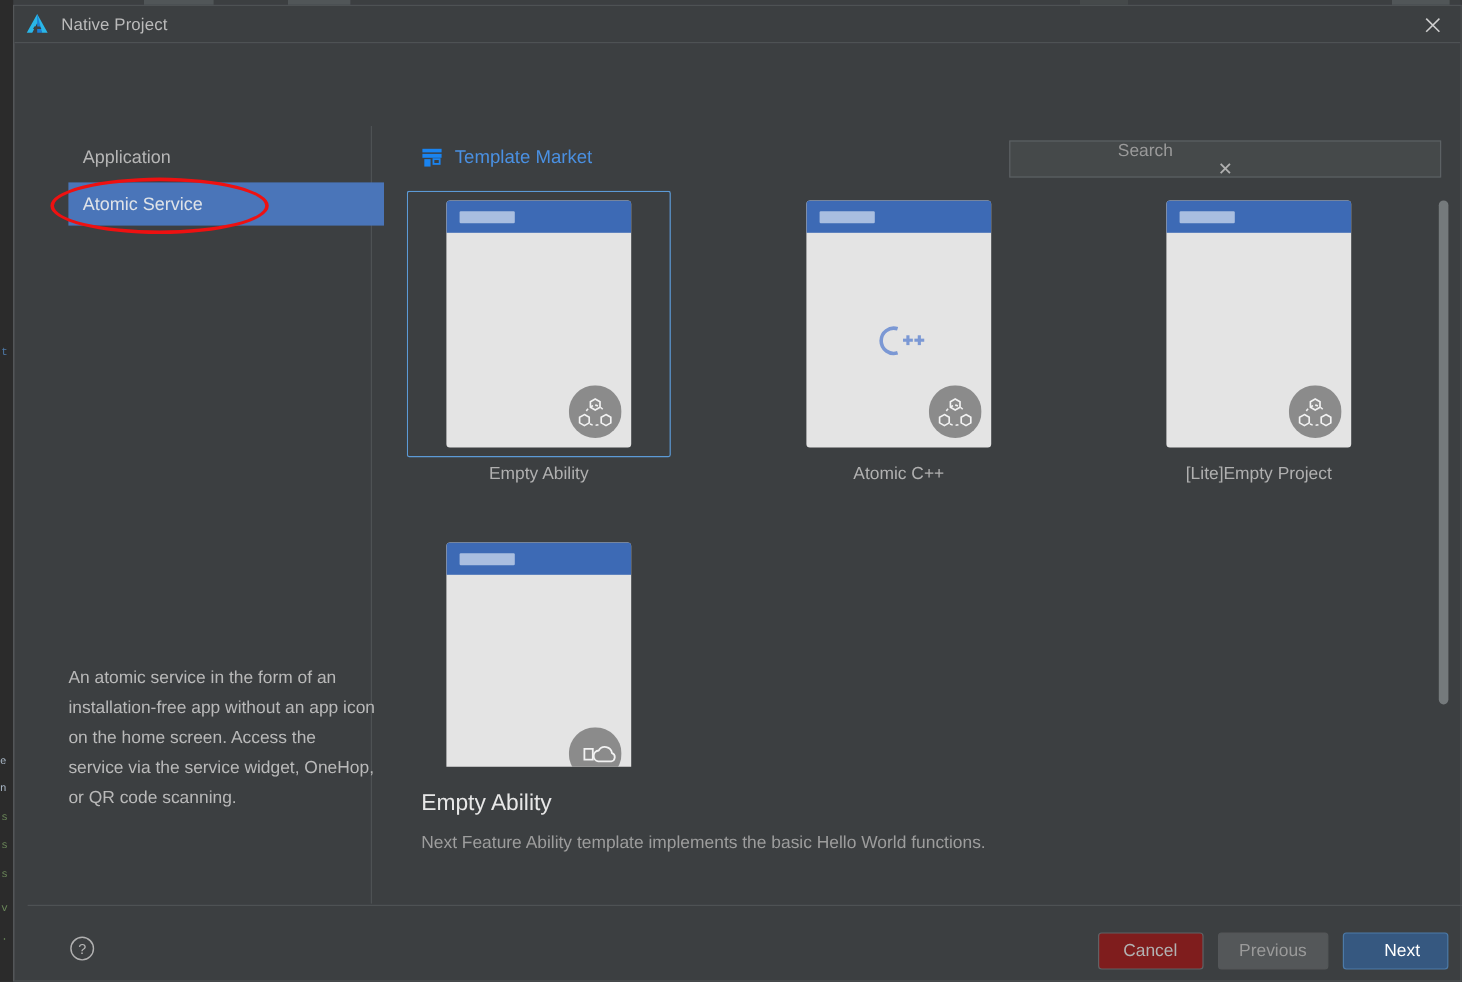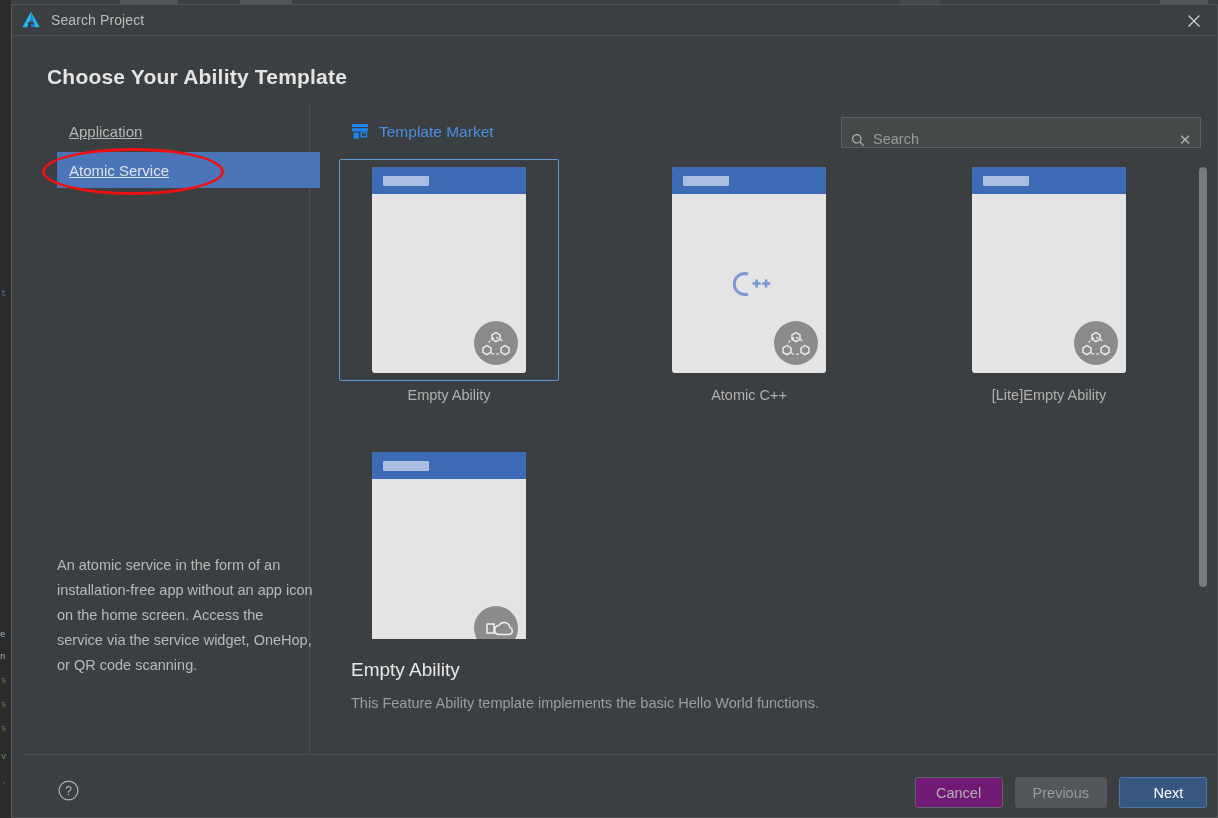--- a/index.html
+++ b/index.html
@@ -68,21 +68,21 @@
 
   
   #left-panel {
     position: absolute; left: 11px; top: 100px;
     width: 287px; height: 648px;
     border-right: 1px solid #4e5254;
   }
   .nav-item {
     position: absolute; left: 34px; width: 263px; height: 36px;
     display: flex; align-items: center; padding-left: 12px;
-    font-size: 15px; color: #b6b6b6; cursor: default; text-decoration: underline;
+    font-size: 15px; color: #b6b6b6; cursor: default;
   }
   .nav-item.selected { background: #4a75b9; color: #dfe3e8; }
 
   #side-desc {
     position: absolute; left: 34px; top: 448px; width: 256px;
     font-size: 14.5px; color: #b9b9b9; line-height: 25px;
   }
   #side-desc .hdr { display: block; margin-bottom: 19px; }
 
   
@@ -104,21 +104,21 @@
     display: flex; align-items: flex-start; cursor: default;
   }
   #market-label {
     margin-left: 10px; font-size: 15.5px; color: #4a90e2;
   }
 
   #search-box {
     position: absolute; right: 18px; top: 12px;
     width: 360px; height: 31px;
     background: #45494a; border: 1px solid #5c6164;
-    display: flex; align-items: flex-end;
+    display: flex; align-items: center; flex-direction: column;
   }
   #search-icon  { margin-left: 9px; display:block; }
   #search-input {
     flex: 1; margin-left: 8px; background: transparent; border: none;
     outline: none; font-family: "Liberation Sans", sans-serif;
     font-size: 14.5px; color: #cccccc;
   }
   #search-input::placeholder { color: #9a9a9a; }
   #search-clear {
     width: 30px; text-align: center; color: #b0b0b0;
@@ -195,21 +195,21 @@
     position: absolute; right: 23px; top: 22px;
     display: flex; align-items: center; gap: 12px;
   }
   .btn {
     height: 31px; min-width: 88px; padding: 0 17px;
     font-family: "Liberation Sans", sans-serif; font-size: 14.5px;
     border-radius: 3px; cursor: default;
     display: flex; align-items: center; justify-content: center;
   }
   .btn.secondary {
-    background: #701a75; border: 1px solid #5e6265; color: #b2b2b2;
+    background: #7f1d1d; border: 1px solid #5e6265; color: #b2b2b2;
   }
   .btn.disabled {
     background: #545759; border: 1px solid #545759; color: #9a9a9a;
   }
   .btn.primary {
     background: #365880; border: 1px solid #4c7aa8; color: #ffffff; padding-left: 28px;
   }
 </style>
 </head>
 <body>
@@ -232,30 +232,29 @@
 </div>
 
 <div id="dialog">
 
   <div id="titlebar">
     <svg id="app-logo" viewBox="0 0 24 24">
       <path d="M12 3 L21.5 20 L16.5 20 L12 11 L7.5 20 L2.5 20 Z" fill="#2ab6e8"></path>
       <path d="M12 3 L16.5 20 L12 20 L12 3 Z" fill="#1a7fd4"></path>
       <path d="M8.2 16.6 L15.8 16.6 L14.6 14.2 L9.4 14.2 Z" fill="#3c3f41"></path>
     </svg>
-    <span id="title-text">Search Project</span>
+    <span id="title-text">Native Project</span>
     <div id="close-btn">
       <svg width="14" height="14" viewBox="0 0 14 14">
         <line x1="1.5" y1="1.5" x2="12.5" y2="12.5" stroke="#cfcfcf" stroke-width="1.3"></line>
         <line x1="12.5" y1="1.5" x2="1.5" y2="12.5" stroke="#cfcfcf" stroke-width="1.3"></line>
       </svg>
     </div>
   </div>
 
-  <div id="page-title">Choose Your Ability Template</div>
 
   <div id="left-panel">
     <div class="nav-item" style="top:8px;">
       <span>Application</span>
     </div>
     <div class="nav-item selected" style="top:47px;">
       <span>Atomic Service</span>
     </div>
 
     <div id="side-desc">
@@ -350,21 +349,21 @@
               <circle cx="22" cy="22" r="22" fill="#8b8b8b"></circle>
               <path d="M22 11.5 l4 2.3 v4.6 l-4 2.3 l-4 -2.3 v-4.6 z" fill="none" stroke="#f2f2f2" stroke-width="1.4"></path>
               <path d="M13 24.5 l4 2.3 v4.6 l-4 2.3 l-4 -2.3 v-4.6 z" fill="none" stroke="#f2f2f2" stroke-width="1.4"></path>
               <path d="M31 24.5 l4 2.3 v4.6 l-4 2.3 l-4 -2.3 v-4.6 z" fill="none" stroke="#f2f2f2" stroke-width="1.4"></path>
               <path d="M14.6 21.5 A11.5 11.5 0 0 1 22 16.6" fill="none" stroke="#f2f2f2" stroke-width="1.3" stroke-dasharray="2.4 2.4"></path>
               <path d="M22 16.6 A11.5 11.5 0 0 1 29.4 21.5" fill="none" stroke="#f2f2f2" stroke-width="1.3" stroke-dasharray="2.4 2.4"></path>
               <path d="M17.6 32.4 A11 11 0 0 0 26.4 32.4" fill="none" stroke="#f2f2f2" stroke-width="1.3" stroke-dasharray="2.4 2.4"></path>
             </svg>
           </div>
         </div>
-        <div class="tpl-label">[Lite]Empty Ability</div>
+        <div class="tpl-label">[Lite]Empty Project</div>
       </div>
 
       <div class="tpl-cell" style="left:0px; top:285px;">
         <div class="tpl-frame"></div>
         <div class="phone">
           <div class="phone-header">
             <div class="bar"></div>
           </div>
           <div class="phone-body">
             <svg class="badge" viewBox="0 0 44 44">
@@ -378,21 +377,21 @@
       </div>
 
     </div>
 
     <div id="scroll-track">
       <div id="scroll-thumb"></div>
     </div>
 
     <div id="tpl-desc">
       <div id="tpl-desc-title">Empty Ability</div>
-      <div id="tpl-desc-text">This Feature Ability template implements the basic Hello World functions.</div>
+      <div id="tpl-desc-text">Next Feature Ability template implements the basic Hello World functions.</div>
     </div>
 
   </div>
 
   <div id="footer">
     <svg id="help-icon" width="21" height="21" viewBox="0 0 21 21">
       <circle cx="10.5" cy="10.5" r="9.4" fill="none" stroke="#b0b0b0" stroke-width="1.2"></circle>
       <text x="10.5" y="15" text-anchor="middle" font-family="Liberation Sans, sans-serif" font-size="12" fill="#b8b8b8">?</text>
     </svg>
     <div id="btn-row">

